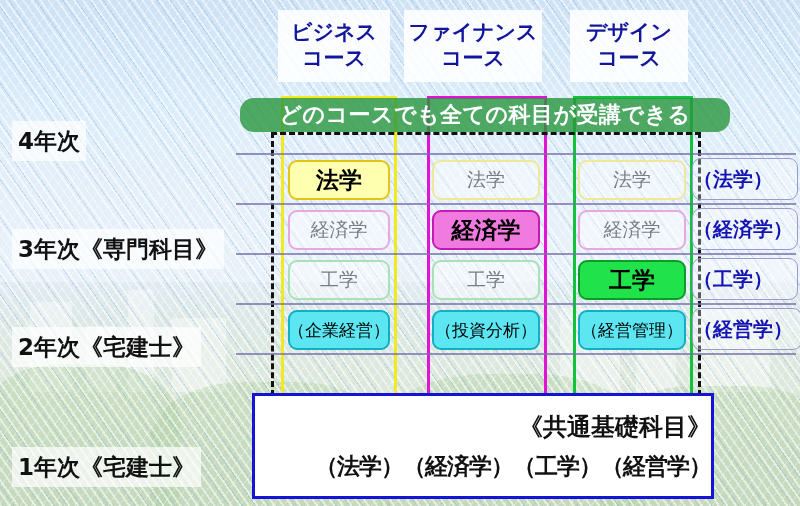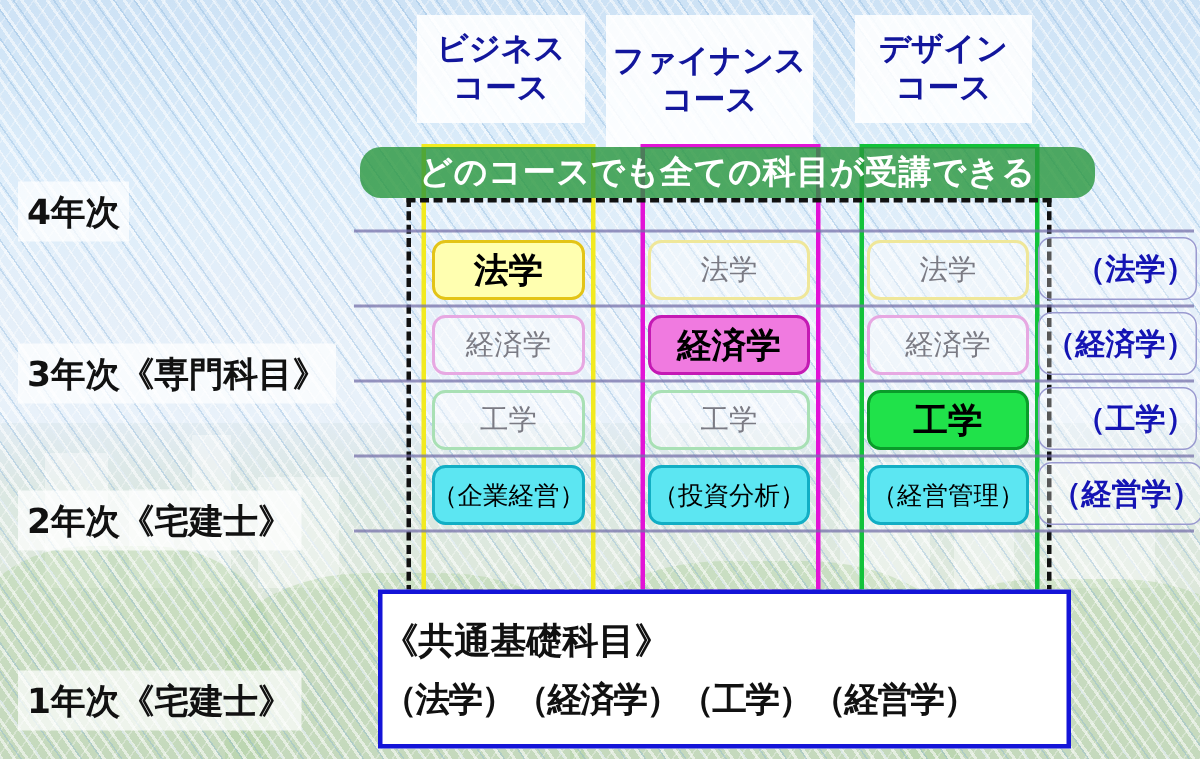--- a/index.html
+++ b/index.html
@@ -64,25 +64,25 @@
   .cell.on.eco{background:#f07ae0;border-color:#c41ab4;}
   .cell.on.eng{background:#20e24a;border-color:#0a9c2a;}
   .cell.dim.law{border-color:#efe79a;}
   .cell.dim.eco{border-color:#e7a8e2;}
   .cell.dim.eng{border-color:#a9e0b5;}
   .cell.cyan{background:#5ce6f2;border-color:#12aec4;color:#000;font-weight:400;font-size:17px;}
 
   
   .rlabel{position:absolute;border:1.5px solid #9a9ad0;border-radius:9px;
     background:rgba(255,255,255,.30);color:#1414b4;font-size:20px;font-weight:600;
-    display:flex;align-items:center;justify-content:flex-end;white-space:nowrap;}
+    display:flex;align-items:center;justify-content:flex-start;white-space:nowrap;}
 
   
   .core-box{position:absolute;background:#fff;border:3px solid #1414d8;
-    display:flex;flex-direction:column;align-items:flex-start;justify-content:center;gap:8px;}
+    display:flex;flex-direction:column;align-items:flex-end;justify-content:center;gap:8px;}
   .core-title{color:#111;font-size:24px;font-weight:600;}
   .core-sub{color:#111;font-size:23px;font-weight:600;letter-spacing:-1px;}
 </style>
 </head>
 <body>
 
 <div id="bg">
   <div class="bg-sky"></div>
   <div class="bg-city">
     <div class="bg-bld" style="left:30px;top:20px;width:42px;height:90px;"></div>
@@ -102,21 +102,21 @@
 </div>
 
 <div id="stage">
 
   <div class="course-hdr" style="left:278px;top:10px;width:112px;height:72px;">
     <div>
       <div>ビジネス</div>
       <div>コース</div>
     </div>
   </div>
-  <div class="course-hdr" style="left:404px;top:10px;width:138px;height:88px;">
+  <div class="course-hdr" style="left:404px;top:10px;width:138px;height:72px;">
     <div>
       <div>ファイナンス</div>
       <div>コース</div>
     </div>
   </div>
   <div class="course-hdr" style="left:570px;top:10px;width:118px;height:72px;">
     <div>
       <div>デザイン</div>
       <div>コース</div>
     </div>

